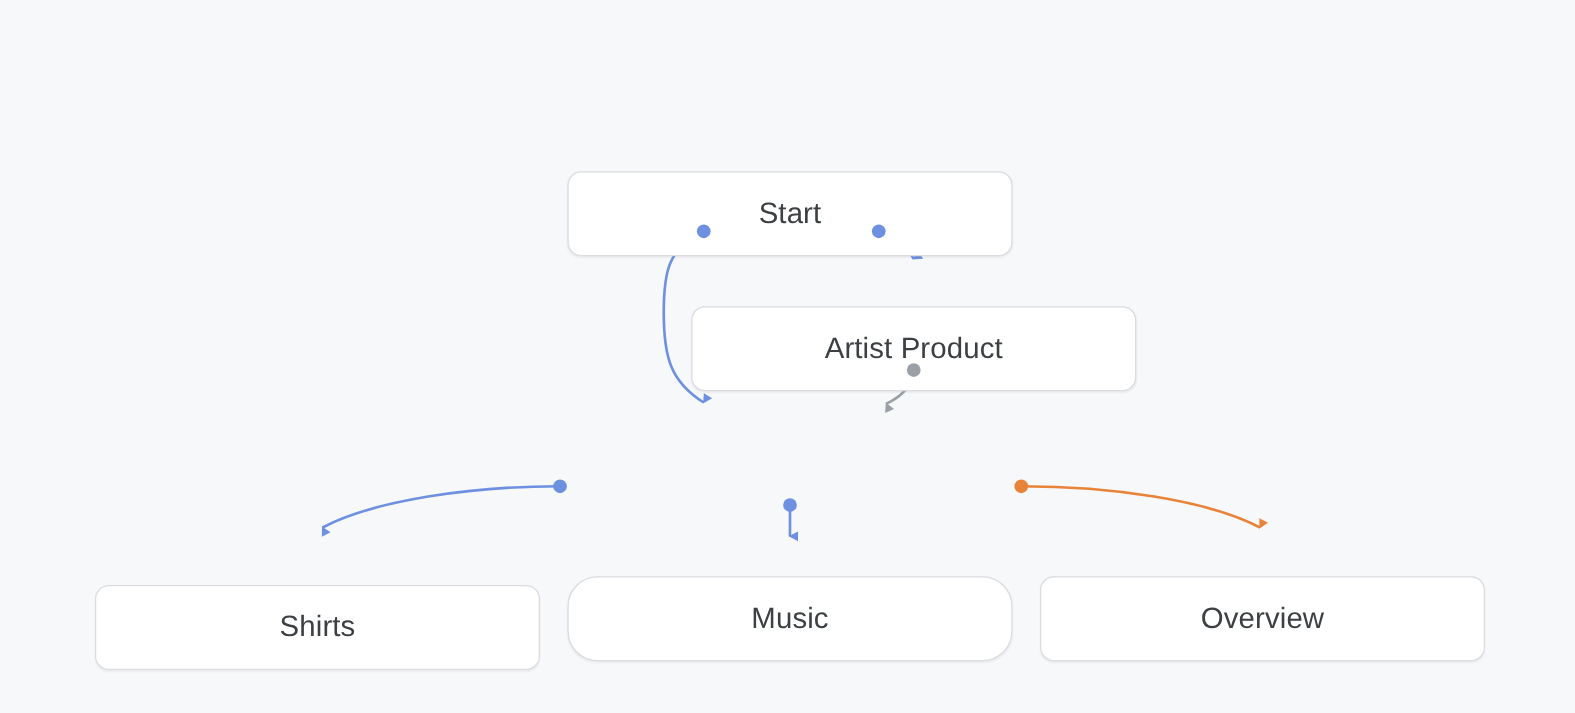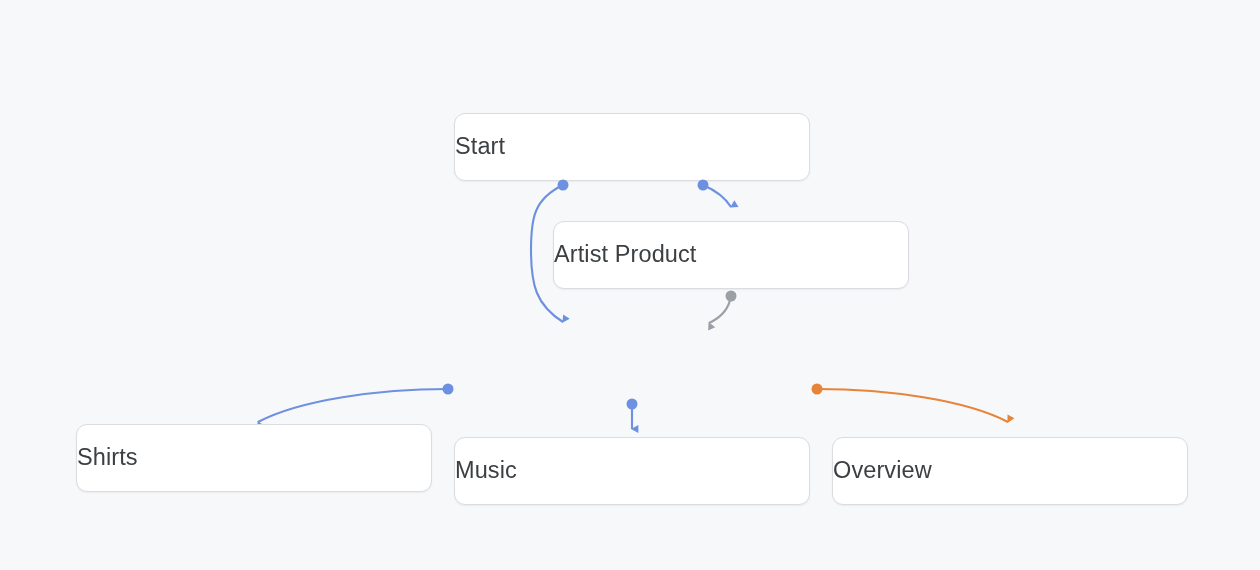--- a/index.html
+++ b/index.html
@@ -29,22 +29,23 @@
     pointer-events: none;
   }
   .node {
     position: absolute;
     box-sizing: border-box;
     background: #ffffff;
     border: 1.6px solid #dadce0;
     border-radius: 11px;
     display: flex;
     align-items: center;
-    justify-content: flex-start;
+    justify-content: center;
     box-shadow: 0 1px 1.5px rgba(60,64,67,0.07);
+    margin-top: 24px;
   }
   .node-label {
     font-size: 23.5px;
     font-weight: 500;
     letter-spacing: 0.1px;
     color: #3c4043;
     line-height: 1;
     white-space: nowrap;
     user-select: none;
   }
@@ -92,25 +93,25 @@
 
   <div class="node" style="left:454px; top:113px; width:356px; height:68px;">
     <span class="node-label">Start</span>
   </div>
 
   <div class="node" style="left:553px; top:221px; width:356px; height:68px;">
     <span class="node-label">Artist Product</span>
   </div>
 
 
-  <div class="node" style="left:76px; top:424px; width:356px; height:68px;">
+  <div class="node" style="left:76px; top:444px; width:356px; height:68px;">
     <span class="node-label">Shirts</span>
   </div>
 
-  <div class="node" style="left:454px; top:437px; width:356px; height:68px;">
+  <div class="node" style="left:454px; top:437px; width:356px; height:68px;border-radius:24px;">
     <span class="node-label">Music</span>
   </div>
 
   <div class="node" style="left:832px; top:437px; width:356px; height:68px;">
     <span class="node-label">Overview</span>
   </div>
 
   <div class="port port-blue" style="left:563px;  top:185px;"></div>
   <div class="port port-blue" style="left:703px;  top:185px;"></div>
   <div class="port port-gray" style="left:731px;  top:296px;"></div>

